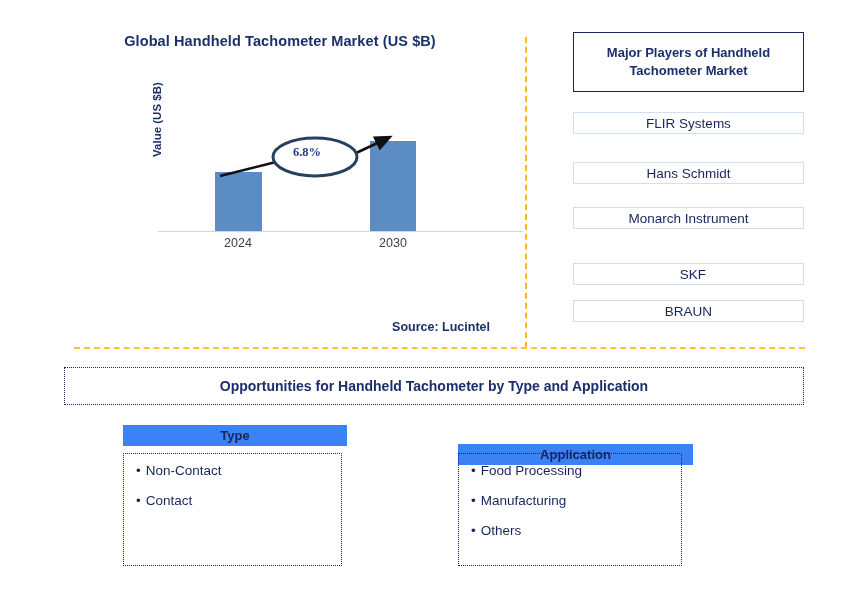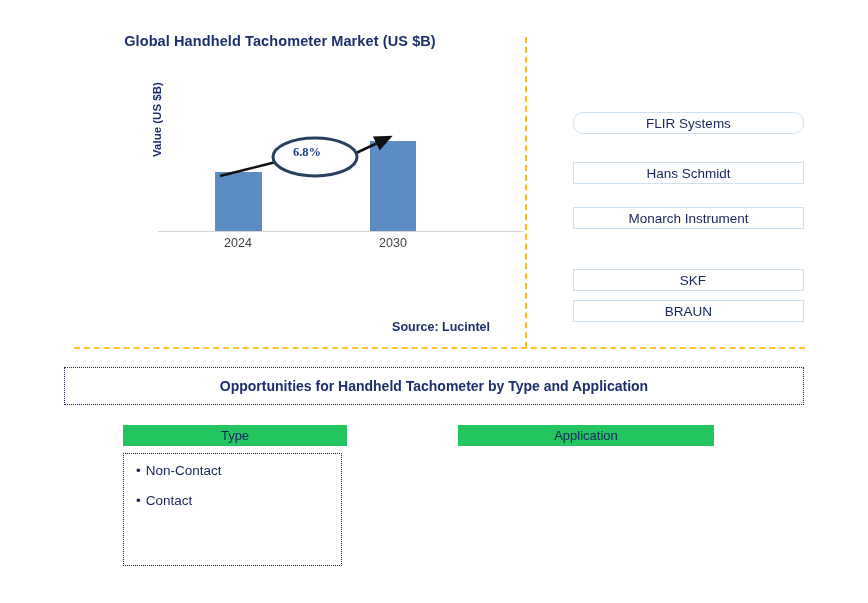--- a/index.html
+++ b/index.html
@@ -179,26 +179,26 @@
     justify-content: center;
     font-size: 14px;
     font-weight: bold;
     color: #1b2f6b;
   }
 
   
   .seg-head {
     position: absolute;
     height: 21px;
-    background: #22c55e;
+    background: #3b82f6;
     display: flex;
     align-items: center;
     justify-content: center;
     font-size: 13px;
-    font-weight: normal;
+    font-weight: bold;
     color: #17255c;
   }
   .seg-body {
     position: absolute;
     box-sizing: border-box;
     border: 1.5px dotted #17255c;
     padding: 10px 12px 0 12px;
   }
   .seg-item {
     font-size: 13.5px;
@@ -207,21 +207,21 @@
     margin-bottom: 16px;
     white-space: nowrap;
   }
   .seg-item .dot {
     display: inline-block;
     margin-right: 5px;
   }
 
   .type-head   { left: 123px; top: 425px; width: 224px; }
   .type-body   { left: 123px; top: 453px; width: 219px; height: 113px; }
-  .app-head    { left: 458px; top: 425px; width: 256px; }
+  .app-head    { left: 458px; top: 444px; width: 235px; }
   .app-body    { left: 458px; top: 453px; width: 224px; height: 113px; }
 </style>
 </head>
 <body>
 
 <div class="canvas">
 
   <div class="chart-title">Global Handheld Tachometer Market (US $B)</div>
 
   <div class="ylabel">Value (US $B)</div>
@@ -244,44 +244,56 @@
     <line x1="104" y1="26" x2="138" y2="10" stroke="#111111" stroke-width="2.6" marker-end="url(#arrowhead)"></line>
     <ellipse cx="65" cy="29" rx="42" ry="19" fill="#ffffff" stroke="#27405f" stroke-width="3"></ellipse>
   </svg>
   <div class="growth-label">6.8%</div>
 
   <div class="source">Source: Lucintel</div>
 
   <div class="v-divider"></div>
   <div class="h-divider"></div>
 
-
-  <div class="player-box" style="top:112px;border-radius:10px;">
+  <div class="players-header">Major Players of Handheld Tachometer Market</div>
+
+  <div class="player-box" style="top:112px;">
     <span>FLIR Systems</span>
   </div>
   <div class="player-box" style="top:162px;text-align:center;">
     <span>Hans Schmidt</span>
   </div>
   <div class="player-box" style="top:207px;">
     <span>Monarch Instrument</span>
   </div>
-  <div class="player-box" style="top:269px;padding-left:9px;">
+  <div class="player-box" style="top:263px;padding-left:9px;">
     <span>SKF</span>
   </div>
   <div class="player-box" style="top:300px;">
     <span>BRAUN</span>
   </div>
 
   <div class="opportunities">Opportunities for Handheld Tachometer by Type and Application</div>
 
   <div class="seg-head type-head">Type</div>
   <div class="seg-body type-body">
     <div class="seg-item">
       <span class="dot">•</span><span>Non-Contact</span>
     </div>
     <div class="seg-item">
       <span class="dot">•</span><span>Contact</span>
     </div>
   </div>
 
   <div class="seg-head app-head">Application</div>
+  <div class="seg-body app-body">
+    <div class="seg-item">
+      <span class="dot">•</span><span>Food Processing</span>
+    </div>
+    <div class="seg-item">
+      <span class="dot">•</span><span>Manufacturing</span>
+    </div>
+    <div class="seg-item">
+      <span class="dot">•</span><span>Others</span>
+    </div>
+  </div>
 
 </div>
 
 </body></html>

